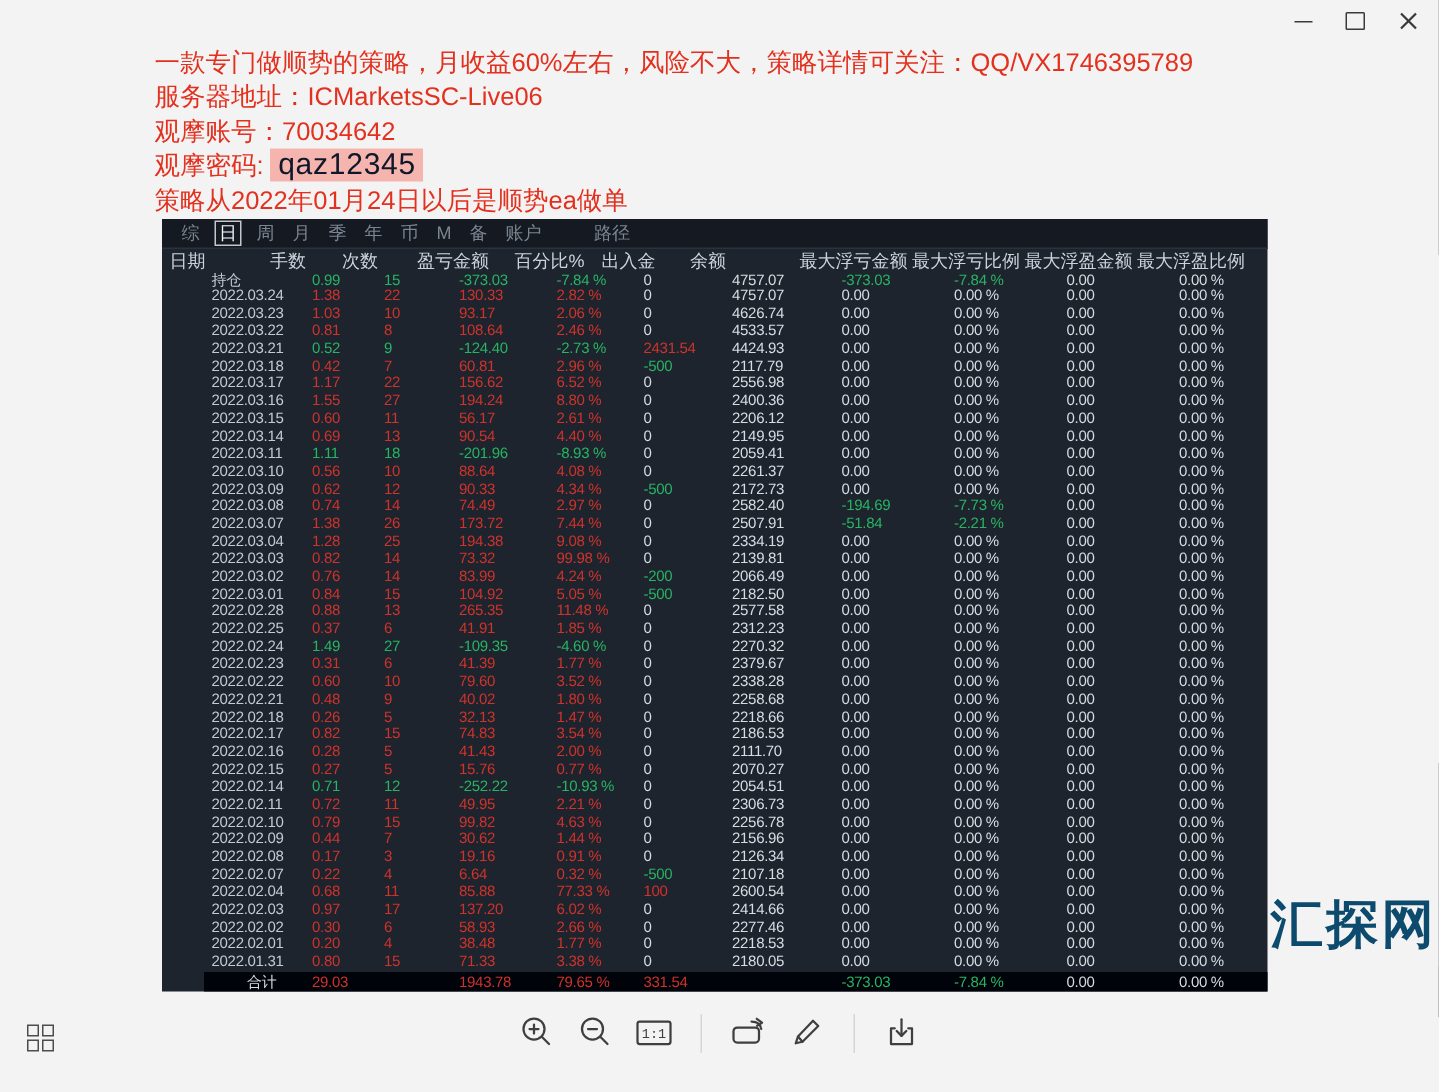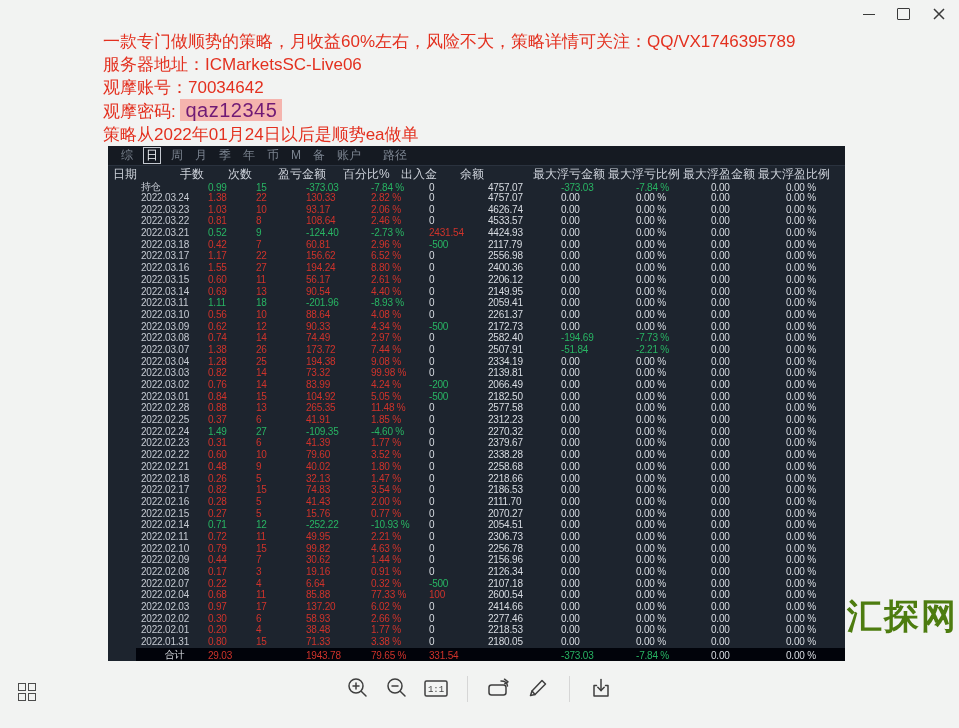--- a/index.html
+++ b/index.html
@@ -7,30 +7,30 @@
   .window{position:relative;width:959px;height:644px;background:#f2f3f2;}
 
   
   .winbtns{position:absolute;top:1px;right:3px;display:flex;}
   .tb-btn{width:35px;height:26px;display:flex;align-items:center;justify-content:center;cursor:default;}
   .glyph-min{width:12px;height:0;border-top:1.6px solid #3a3a3a;}
   .glyph-max{width:11px;height:10px;border:1.5px solid #3a3a3a;border-radius:1px;}
 
   
   .promo{position:absolute;left:103px;top:30px;color:#e3301f;font-size:17px;line-height:23px;white-space:nowrap;}
-  .promo .pw{color:#701a75;background:#f5b4ae;font-size:20px;padding:0 5px;letter-spacing:0.5px;}
+  .promo .pw{color:#0f172a;background:#f5b4ae;font-size:20px;padding:0 5px;letter-spacing:0.5px;}
 
   
   .panel{position:absolute;left:108px;top:146px;width:737px;height:515px;background:#1d242e;}
   .tabbar{height:20px;display:flex;align-items:center;gap:8px;padding-left:11px;
     background:#151a22;border-bottom:1px solid #2a323e;box-sizing:border-box;
     font-size:12px;color:#7b8490;}
   .tab{padding:0 2px;line-height:15px;height:15px;}
   .tab.active{border:1px solid #c3c8cf;color:#f2f5f8;}
-  .tab.gapped{margin-left:10px;}
+  .tab.gapped{margin-left:23px;}
 
   .trow,.thead{display:grid;padding-left:5px;
     grid-template-columns:67px 48px 50px 65px 58px 59px 73px 75px 75px 75px 1fr;
     align-items:center;white-space:nowrap;}
   .thead{height:14px;font-size:12px;color:#cdd2da;}
   .tbody{height:468px;overflow:hidden;}
   .trow{height:11.7px;font-size:10px;letter-spacing:-0.2px;margin-left:28px;}
   .trow.totals{height:13px;background:#01030a;}
   .trow.totals .cell:first-child{text-align:center;}
   .cell{overflow:visible;}
@@ -45,21 +45,21 @@
     align-items:center;gap:13px;}
   .tool{width:26px;height:26px;display:flex;justify-content:center;cursor:default;}
   .tool svg{stroke:#3f3f3f;fill:none;stroke-width:1.5;stroke-linecap:round;stroke-linejoin:round;}
   .vsep{width:1px;height:26px;background:#d6d6d6;margin:0 5px;}
 
   .grid-icon{position:absolute;left:18px;top:683px;width:20px;height:18px;
     display:grid;grid-template-columns:8px 8px;grid-template-rows:8px 8px;gap:2px;cursor:default;}
   .grid-icon span{border:1.5px solid #4c4c4c;box-sizing:border-box;}
 
   .watermark{position:absolute;right:1px;bottom:4px;font-size:35px;font-weight:700;
-    color:#4d7c0f;letter-spacing:2px;}
+    color:#0c4a6e;letter-spacing:2px;}
 </style>
 </head>
 <body>
 
 <div class="window">
 
   <div class="winbtns">
     <div class="tb-btn">
       <div class="glyph-min"></div>
     </div>

